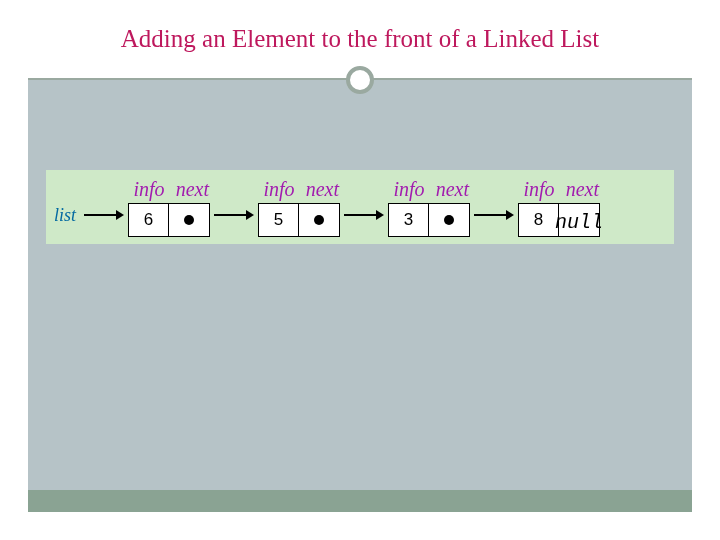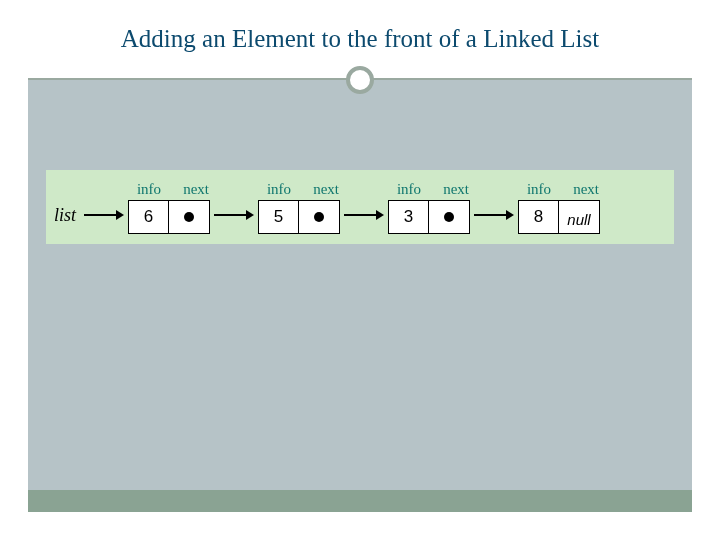--- a/index.html
+++ b/index.html
@@ -19,21 +19,21 @@
   .title-area {
     width: 100%;
     height: 78px;
     background: #ffffff;
     display: flex;
     align-items: center;
     justify-content: center;
   }
   .title {
     font-size: 25px;
-    color: #0c4a6e;
+    color: #be185d;
     font-weight: normal;
     font-family: Georgia, serif;
   }
   .divider {
     position: absolute;
     top: 78px;
     left: 28px;
     right: 28px;
     height: 2px;
     background: #9aa9a0;
@@ -66,21 +66,21 @@
     height: 74px;
     background: #cfe9c8;
     display: flex;
     align-items: center;
     padding: 0 8px;
   }
   .list-label {
     font-style: italic;
     font-family: 'Times New Roman', serif;
     font-size: 18px;
-    color: #000000;
+    color: #0369a1;
     margin-right: 8px;
     margin-top: 16px;
   }
   .arrow-segment {
     display: flex;
     align-items: center;
     margin-top: 16px;
   }
   .arrow-line {
     width: 32px;
@@ -95,23 +95,24 @@
     border-bottom: 5px solid transparent;
   }
   .node-group {
     display: flex;
     flex-direction: column;
     align-items: center;
     margin: 0 4px;
   }
   .node-labels {
     display: flex;
+    font-style: italic;
     font-family: 'Times New Roman', serif;
-    font-size: 15px;
-    color: #0f766e;
+    font-size: 20px;
+    color: #a21caf;
     margin-bottom: 2px;
   }
   .node-labels span:first-child { width: 40px; text-align: center; }
   .node-labels span:last-child { width: 40px; text-align: right; }
   .node-box {
     display: flex;
     border: 1.5px solid #000;
     background: #ffffff;
     height: 34px;
   }
@@ -128,22 +129,22 @@
     border-right: 1.5px solid #000;
   }
   .node-cell.next .dot {
     width: 10px;
     height: 10px;
     background: #000;
     border-radius: 50%;
   }
   .node-cell.next .null {
     font-style: italic;
-    font-family: Liberation Sans, sans-serif;
-    font-size: 15px;
+    font-family: Liberation Mono, monospace;
+    font-size: 20px;
     margin-top: 6px;
   }
   .bottom-accent {
     position: absolute;
     bottom: 0;
     left: 0;
     right: 0;
     height: 22px;
     background: #8aa393;
   }

